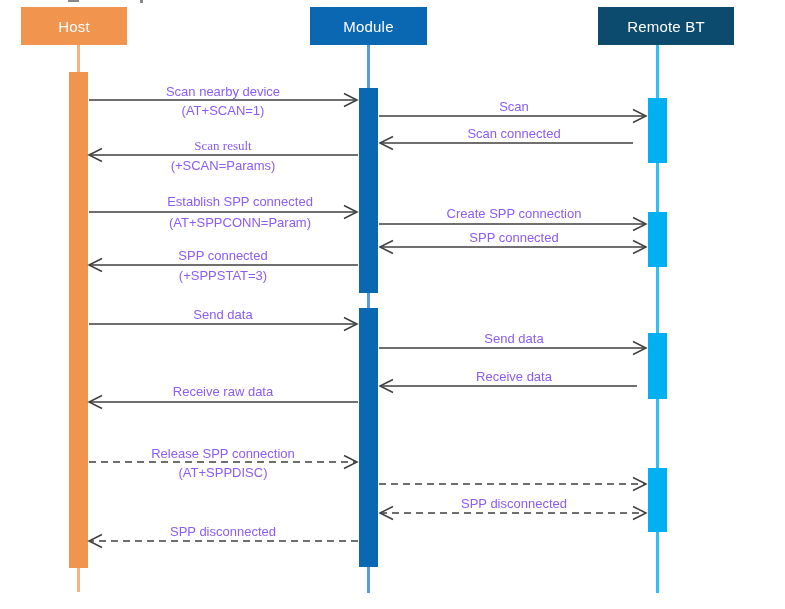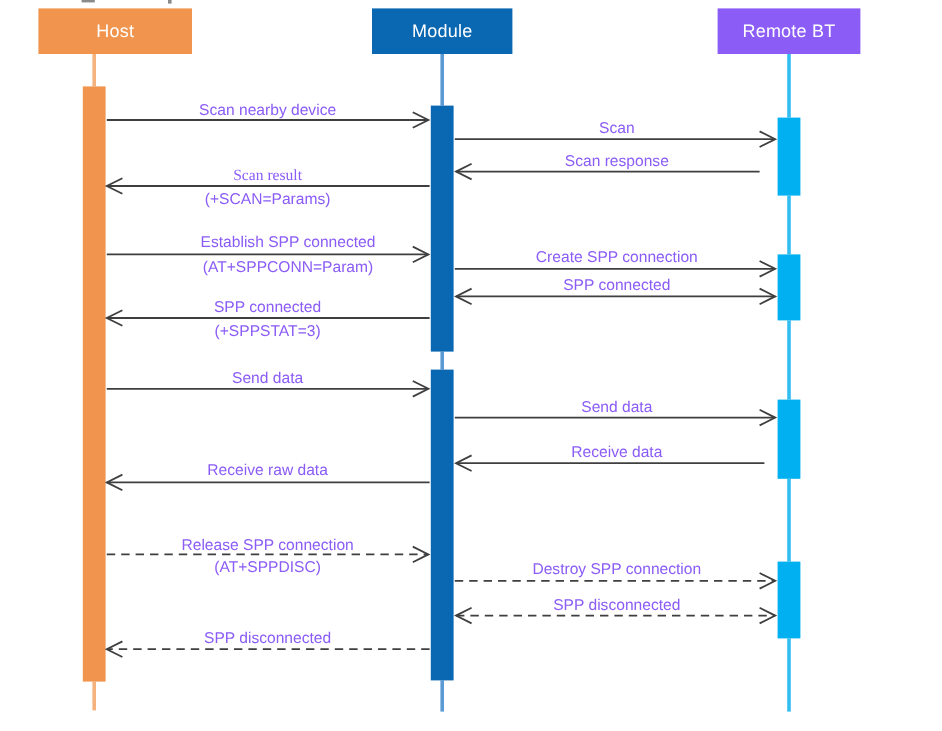--- a/index.html
+++ b/index.html
@@ -4,23 +4,23 @@
 <style>
   html,body{margin:0;padding:0;background:#ffffff;}
   .stage{
     position:relative;width:785px;height:609px;background:#ffffff;overflow:hidden;
     font-family:"Liberation Sans","DejaVu Sans",sans-serif;
   }
   .actor-box{
     position:absolute;top:7px;height:38px;display:flex;align-items:center;justify-content:center;
     color:#ffffff;font-size:15px;letter-spacing:.2px;
   }
-  .actor-box.host{left:32px;width:128px;background:#F0944E;}
+  .actor-box.host{left:21px;width:106px;background:#F0944E;}
   .actor-box.module{left:310px;width:117px;background:#0A67B2;}
-  .actor-box.remote{left:598px;width:119px;background:#8b5cf6;}
+  .actor-box.remote{left:598px;width:136px;background:#0c4a6e;}
   .lifeline{position:absolute;width:3px;}
   .lifeline.host{left:77px;background:#F5B27D;}
   .lifeline.module{left:367px;background:#5B9BD5;}
   .lifeline.remote{left:656px;background:#33BEF2;}
   .activation{position:absolute;width:19px;}
   .activation.host{left:69px;background:#F0944E;}
   .activation.module{left:359px;background:#0A67B2;}
   .activation.remote{left:648px;background:#00B0F0;}
   svg.overlay{position:absolute;left:0;top:0;width:785px;height:609px;pointer-events:none;}
   svg.overlay line,svg.overlay polyline{stroke:#3F3F3F;stroke-width:1.5;fill:none;}
@@ -116,24 +116,25 @@
 
     <line class="dashed" x1="380" y1="513" x2="646" y2="513"></line>
     <polyline points="393,506.5 380,513 393,519.5"></polyline>
     <polyline points="633,506.5 646,513 633,519.5"></polyline>
 
     <line class="dashed" x1="358" y1="541" x2="89" y2="541"></line>
     <polyline points="102,534.5 89,541 102,547.5"></polyline>
   </svg>
 
   <div class="msg-label hm" style="top:84px;">Scan nearby device</div>
+  <div class="msg-label hm" style="top:103px;">(AT+SCAN=1)</div>
 
   <div class="msg-label mr" style="top:99px;">Scan</div>
 
-  <div class="msg-label mr" style="top:126px;">Scan response</div>
+  <div class="msg-label mr" style="top:126px;">Scan connected</div>
 
   <div class="msg-label hm" style="top:138px;font-family:Liberation Serif, serif;">Scan result</div>
   <div class="msg-label hm" style="top:158px;">(+SCAN=Params)</div>
 
   <div class="msg-label hm5" style="top:194px;">Establish SPP connected</div>
   <div class="msg-label hm5" style="top:215px;">(AT+SPPCONN=Param)</div>
 
   <div class="msg-label mr" style="top:206px;">Create SPP connection</div>
 
   <div class="msg-label mr" style="top:230px;">SPP connected</div>
@@ -145,19 +146,18 @@
 
   <div class="msg-label mr" style="top:331px;">Send data</div>
 
   <div class="msg-label hm" style="top:384px;">Receive raw data</div>
 
   <div class="msg-label mr" style="top:369px;">Receive data</div>
 
   <div class="msg-label hm" style="top:446px;">Release SPP connection</div>
   <div class="msg-label hm" style="top:465px;">(AT+SPPDISC)</div>
 
-  <div class="msg-label mr" style="top:466px;">Destroy SPP connection</div>
 
   <div class="msg-label mr" style="top:496px;">SPP disconnected</div>
 
   <div class="msg-label hm" style="top:524px;">SPP disconnected</div>
 
 </div>
 
 </body></html>

